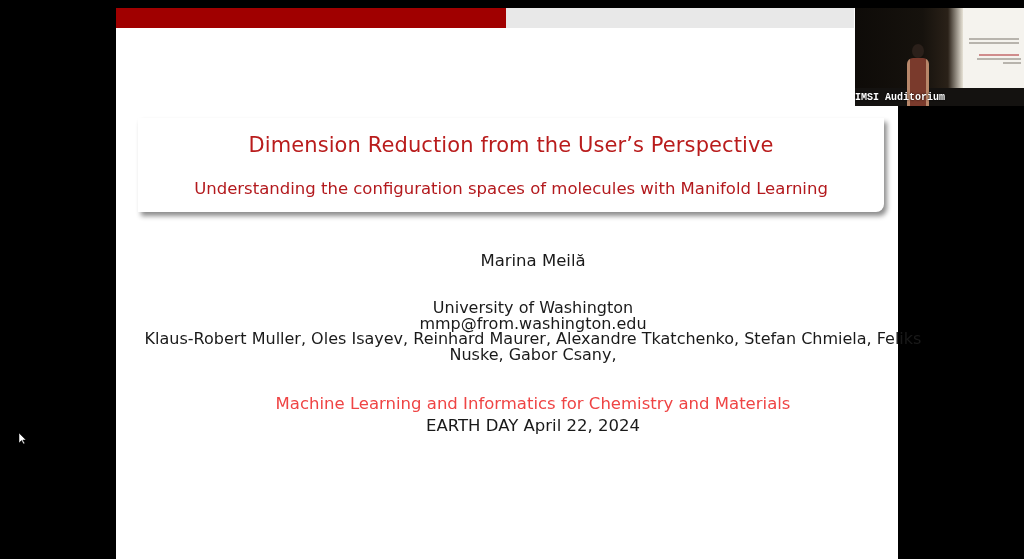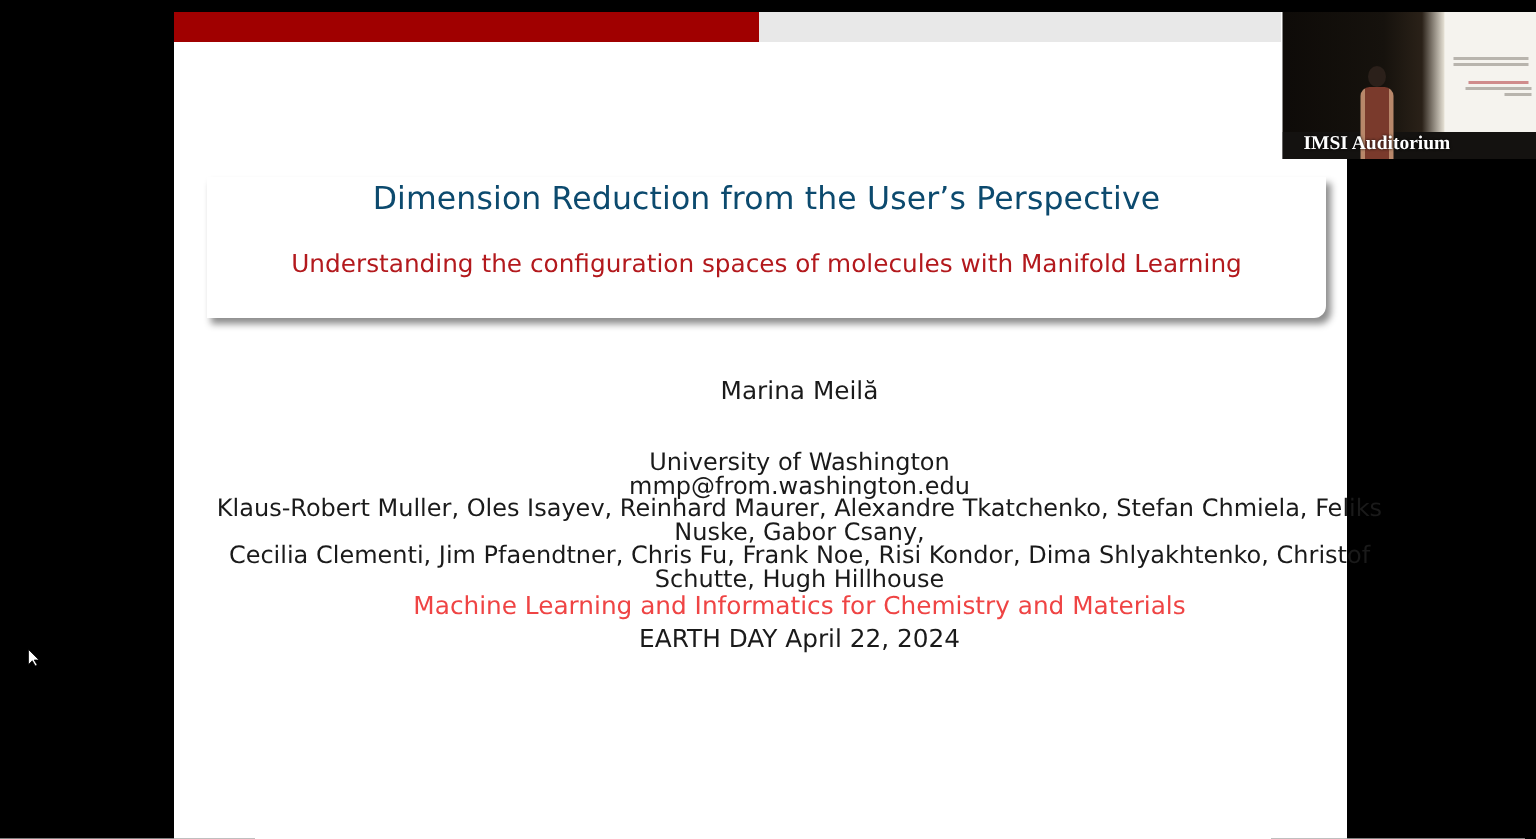--- a/index.html
+++ b/index.html
@@ -12,43 +12,43 @@
     background:#fff;
   }
   .progress { position:absolute; left:0; top:0; width:738px; height:20px; background:#e8e8e8; }
   .progress-fill { position:absolute; left:0; top:0; width:390px; height:20px; background:#a00000; }
   .title-box {
     position:absolute; left:22px; top:110px; width:746px; height:94px;
     background:#fff; border-radius:0 0 8px 0;
     box-shadow: 3px 4px 5px rgba(0,0,0,0.45);
     text-align:center;
   }
-  .title { color:#0c4a6e; font-size:21px; margin-top:2px; letter-spacing:0.1px; }
+  .title { color:#b91c1c; font-size:21px; margin-top:15px; letter-spacing:0.1px; }
   .subtitle { color:#b3191d; font-size:16.5px; margin-top:22px; }
   .center { position:absolute; left:0; width:782px; text-align:center; color:#1a1a1a;padding-left:26px; }
   .author { top:243px; font-size:16.5px; }
   .affil { top:292px; font-size:16px; line-height:15.5px; }
   .event { top:385px; font-size:16.5px; line-height:22px; }
   .event .red { color:#ef4444; }
   .video {
     position:absolute; left:855px; top:8px; width:169px; height:98px;
     background:linear-gradient(90deg,#0e0b08 0%,#16120d 40%,#2a2118 55%,#e9e4d8 64%,#f4f1ea 100%);
     overflow:hidden;
   }
   .screen { position:absolute; left:108px; top:0; width:61px; height:80px; background:#f5f3ee; }
   .screen-line { position:absolute; height:2px; background:#b8b4ad; }
   .screen-line.red { background:#d08c8c; }
   .stage { position:absolute; left:0; top:80px; width:169px; height:18px; background:#141210; }
   .person { position:absolute; left:50px; top:36px; width:26px; height:62px; }
   .head { position:absolute; left:7px; top:0; width:12px; height:14px; border-radius:50%; background:#2b201a; }
   .body { position:absolute; left:2px; top:14px; width:22px; height:48px; border-radius:6px 6px 0 0;
           background:linear-gradient(90deg,#b8876a 0 15%,#7a3a2c 15% 85%,#b8876a 85%); }
   .video-label {
-    position:absolute; left:14px; bottom:3px; color:#fff; font-size:13px; font-weight:bold;
-    font-family:Liberation Serif, serif; text-shadow:0 0 2px #000;
+    position:absolute; left:0; bottom:3px; color:#fff; font-size:10px; font-weight:bold;
+    font-family:Liberation Mono, monospace; text-shadow:0 0 2px #000;
   }
   .cursor { position:absolute; left:19px; top:433px; width:0; height:0;
     border-left:4px solid #fff; border-top:0; }
   .cursor svg { position:absolute; left:-4px; top:0; }
 </style>
 </head>
 <body>
 
 <div class="slide">
   <div class="progress">
@@ -59,21 +59,20 @@
     <div class="title">Dimension Reduction from the User’s Perspective</div>
     <div class="subtitle">Understanding the configuration spaces of molecules with Manifold Learning</div>
   </div>
 
   <div class="center author">Marina Meilă</div>
 
   <div class="center affil">
     <div>University of Washington</div>
     <div>mmp@from.washington.edu</div>
     <div>Klaus-Robert Muller, Oles Isayev, Reinhard Maurer, Alexandre Tkatchenko, Stefan Chmiela, Feliks Nuske, Gabor Csany,</div>
-    <div>Cecilia Clementi, Jim Pfaendtner, Chris Fu, Frank Noe, Risi Kondor, Dima Shlyakhtenko, Christof Schutte, Hugh Hillhouse</div>
   </div>
 
   <div class="center event">
     <div class="red">Machine Learning and Informatics for Chemistry and Materials</div>
     <div>EARTH DAY April 22, 2024</div>
   </div>
 </div>
 
 <div class="video">
   <div class="screen">

